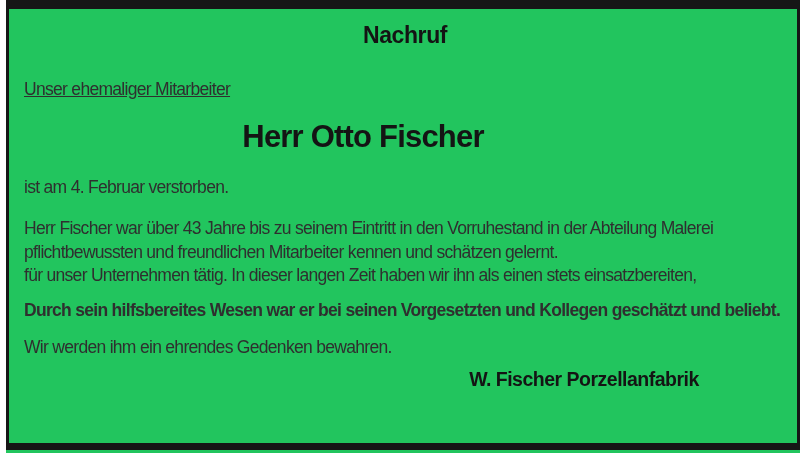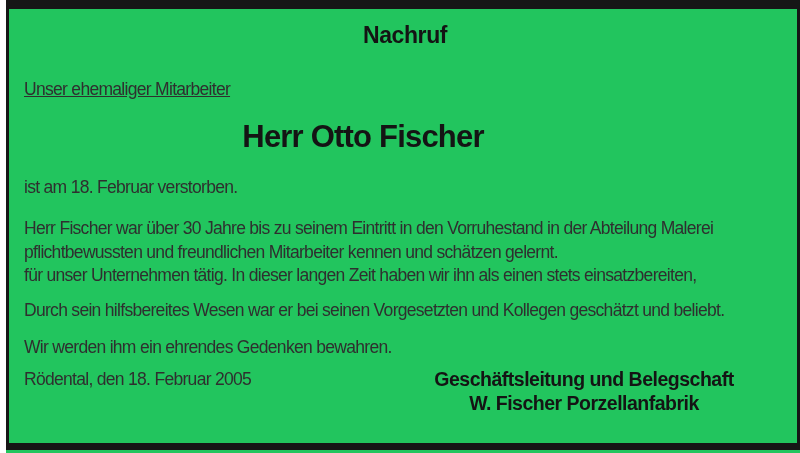--- a/index.html
+++ b/index.html
@@ -70,20 +70,21 @@
     font-size: 17.5px;
     line-height: 23.5px;
     letter-spacing: -0.7px;
   }
   .body-par span { display: block; }
   .tribute-line {
     top: 300px;
     left: 18px;
     font-size: 17.5px;
     letter-spacing: -0.7px;
+    font-weight: bold;
   }
   .remembrance-line {
     top: 337px;
     left: 18px;
     font-size: 17.5px;
     letter-spacing: -0.7px;
     text-align: center;
   }
   .dateline {
     top: 369px;
@@ -111,32 +112,30 @@
 <div class="page">
 
   <div class="frame"></div>
 
   <div class="abs notice-title">Nachruf</div>
 
   <div class="abs intro-line">Unser ehemaliger Mitarbeiter</div>
 
   <div class="abs deceased-name">Herr Otto Fischer</div>
 
-  <div class="abs death-line">ist am 18. Februar verstorben.</div>
+  <div class="abs death-line">ist am 4. Februar verstorben.</div>
 
   <div class="abs body-par">
-    <span>Herr Fischer war über 30 Jahre bis zu seinem Eintritt in den Vorruhestand in der Abteilung Malerei</span>
+    <span>Herr Fischer war über 43 Jahre bis zu seinem Eintritt in den Vorruhestand in der Abteilung Malerei</span>
     <span>pflichtbewussten und freundlichen Mitarbeiter kennen und schätzen gelernt.</span>
     <span>für unser Unternehmen tätig. In dieser langen Zeit haben wir ihn als einen stets einsatzbereiten,</span>
   </div>
 
   <div class="abs tribute-line">Durch sein hilfsbereites Wesen war er bei seinen Vorgesetzten und Kollegen geschätzt und beliebt.</div>
 
   <div class="abs remembrance-line">Wir werden ihm ein ehrendes Gedenken bewahren.</div>
 
-  <div class="abs dateline">Rödental, den 18. Februar 2005</div>
 
   <div class="abs signature-block">
-    <span>Geschäftsleitung und Belegschaft</span>
     <span>W. Fischer Porzellanfabrik</span>
   </div>
 
 </div>
 
 </body></html>

